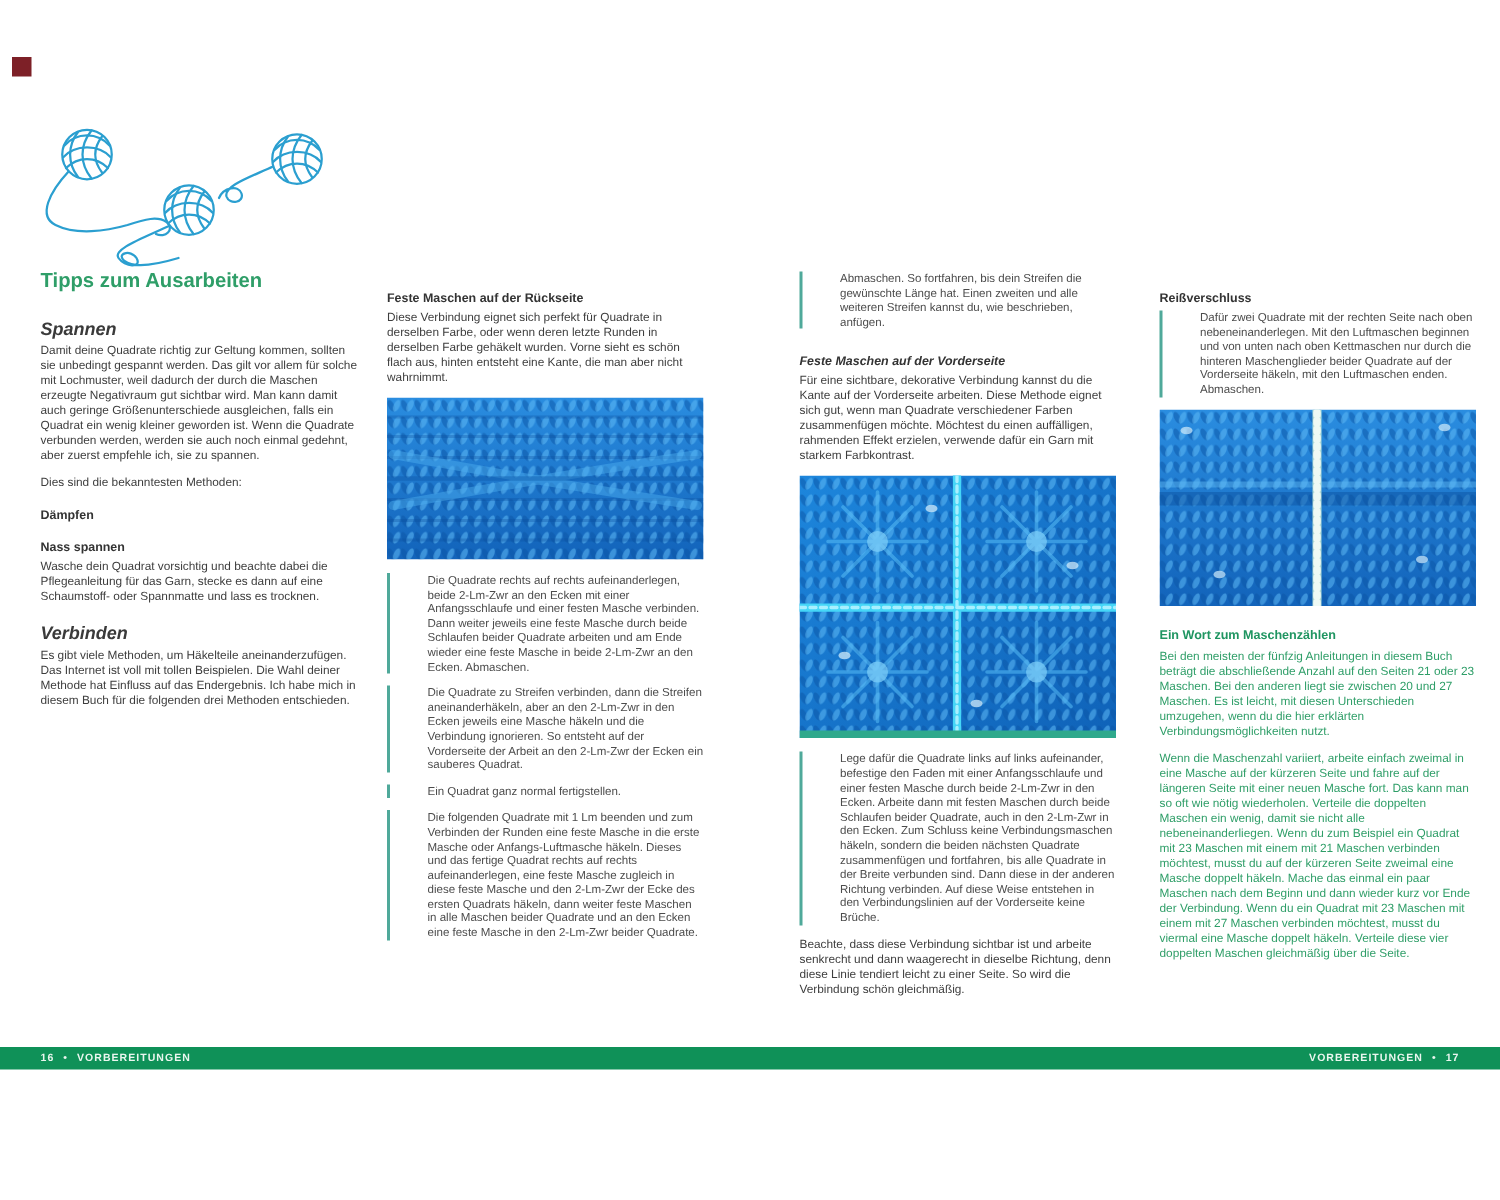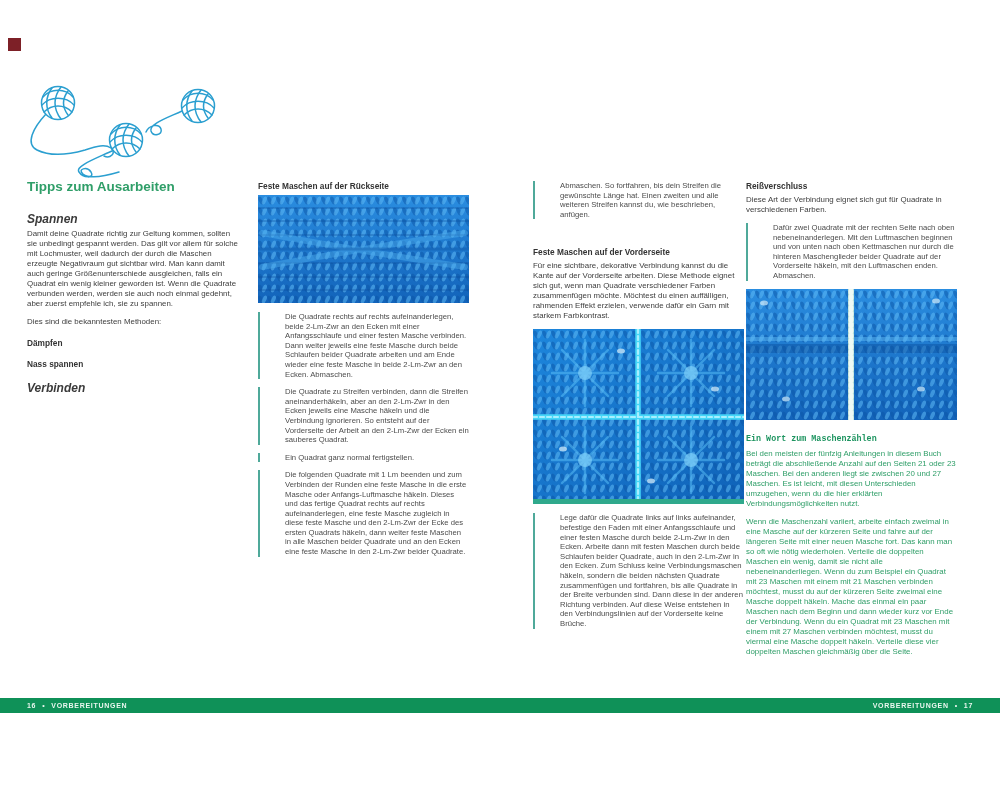--- a/index.html
+++ b/index.html
@@ -7,29 +7,29 @@
     width:1000px;height:800px;background:#ffffff;position:relative;overflow:hidden;
     font-family:"Liberation Sans", sans-serif;color:#3d3d3d;
     -webkit-font-smoothing:antialiased;
   }
   .corner-mark{position:absolute;left:8px;top:38px;width:13px;height:13px;background:#7d2027;}
   .yarn{position:absolute;left:25px;top:66px;width:215px;height:114px;}
   .col{position:absolute;width:211px;font-size:7.9px;line-height:10px;}
   .col1{left:27px;top:179px;}
   .col2{left:258px;top:181px;}
   .col3{left:533px;top:181px;}
-  .col4{left:746px;top:181px;}
+  .col4{left:773px;top:181px;}
   .col p{margin:0 0 8px;}
   .title{font-size:13.5px;line-height:16px;color:#2f9e68;font-weight:600;margin:0 0 19px;}
   h2.sub{font-size:12px;font-style:italic;font-weight:bold;color:#3a3a3a;margin:14px 0 5px;}
   h3.small{font-size:8.3px;font-weight:bold;color:#333;margin:11px 0 4px;line-height:10px;}
-  h3.first{margin-top:0;}
+  h3.first{margin-top:12px;}
   .q{margin:0 0 9px;padding-left:25px;border-left:2px solid #4fa99a;color:#4c4c4c;font-size:7.7px;line-height:9.6px;}
   .photo{display:block;width:211px;margin:2px 0 9px;}
-  .count-h{font-size:8.4px;font-weight:bold;color:#1f9561;margin:14px 0 5px;font-family:Liberation Mono, monospace;}
+  .count-h{font-size:8.4px;font-weight:bold;color:#1f9561;margin:14px 0 5px;}
   .gp{color:#2f9e68;}
   .footer{
     position:absolute;left:0;top:698px;width:1000px;height:15px;background:#0f9158;
     display:flex;justify-content:space-between;align-items:center;box-sizing:border-box;
     padding:0 27px;color:#eaf6ef;font-size:7px;font-weight:bold;letter-spacing:0.7px;
   }
   .footer .bullet{margin:0 6px;font-weight:bold;}
 </style>
 </head>
 <body>
@@ -58,25 +58,28 @@
   <use href="#yb" transform="translate(173,40)"></use>
 </svg>
 
 <div class="col col1">
   <div class="title">Tipps zum Ausarbeiten</div>
   <h2 class="sub">Spannen</h2>
   <p>Damit deine Quadrate richtig zur Geltung kommen, sollten sie unbedingt gespannt werden. Das gilt vor allem für solche mit Lochmuster, weil dadurch der durch die Maschen erzeugte Negativraum gut sichtbar wird. Man kann damit auch geringe Größenunterschiede ausgleichen, falls ein Quadrat ein wenig kleiner geworden ist. Wenn die Quadrate verbunden werden, werden sie auch noch einmal gedehnt, aber zuerst empfehle ich, sie zu spannen.</p>
   <p>Dies sind die bekanntesten Methoden:</p>
   <h3 class="small">Dämpfen</h3>
   <h3 class="small">Nass spannen</h3>
+  <p>Wasche dein Quadrat vorsichtig und beachte dabei die Pflegeanleitung für das Garn, stecke es dann auf eine Schaumstoff- oder Spannmatte und lass es trocknen.</p>
   <h2 class="sub">Verbinden</h2>
+  <p>Es gibt viele Methoden, um Häkelteile aneinanderzufügen. Das Internet ist voll mit tollen Beispielen. Die Wahl deiner Methode hat Einfluss auf das Endergebnis. Ich habe mich in diesem Buch für die folgenden drei Methoden entschieden.</p>
 </div>
 
 <div class="col col2">
   <h3 class="small first">Feste Maschen auf der Rückseite</h3>
+  <p>Diese Verbindung eignet sich perfekt für Quadrate in derselben Farbe, oder wenn deren letzte Runden in derselben Farbe gehäkelt wurden. Vorne sieht es schön flach aus, hinten entsteht eine Kante, die man aber nicht wahrnimmt.</p>
 
   <svg class="photo" viewBox="0 0 211 108">
     <defs>
       <linearGradient id="lg1" x1="0" y1="0" x2="0" y2="1">
         <stop offset="0" stop-color="#2a8de0"></stop>
           <stop offset="1" stop-color="#1263ba"></stop>
       </linearGradient>
       <pattern id="st1" width="9" height="11" patternUnits="userSpaceOnUse">
         <ellipse cx="2.8" cy="5.5" rx="2" ry="4.2" fill="#0c55a6" opacity="0.5" transform="rotate(-24 2.8 5.5)"></ellipse>
         <ellipse cx="6.4" cy="5.5" rx="2" ry="4.2" fill="#5cb8f4" opacity="0.55" transform="rotate(24 6.4 5.5)"></ellipse>
@@ -100,21 +103,21 @@
   </svg>
 
   <p class="q">Die Quadrate rechts auf rechts aufeinanderlegen, beide 2-Lm-Zwr an den Ecken mit einer Anfangsschlaufe und einer festen Masche verbinden. Dann weiter jeweils eine feste Masche durch beide Schlaufen beider Quadrate arbeiten und am Ende wieder eine feste Masche in beide 2-Lm-Zwr an den Ecken. Abmaschen.</p>
   <p class="q">Die Quadrate zu Streifen verbinden, dann die Streifen aneinanderhäkeln, aber an den 2-Lm-Zwr in den Ecken jeweils eine Masche häkeln und die Verbindung ignorieren. So entsteht auf der Vorderseite der Arbeit an den 2-Lm-Zwr der Ecken ein sauberes Quadrat.</p>
   <p class="q">Ein Quadrat ganz normal fertigstellen.</p>
   <p class="q">Die folgenden Quadrate mit 1 Lm beenden und zum Verbinden der Runden eine feste Masche in die erste Masche oder Anfangs-Luftmasche häkeln. Dieses und das fertige Quadrat rechts auf rechts aufeinanderlegen, eine feste Masche zugleich in diese feste Masche und den 2-Lm-Zwr der Ecke des ersten Quadrats häkeln, dann weiter feste Maschen in alle Maschen beider Quadrate und an den Ecken eine feste Masche in den 2-Lm-Zwr beider Quadrate.</p>
 </div>
 
 <div class="col col3">
   <p class="q">Abmaschen. So fortfahren, bis dein Streifen die gewünschte Länge hat. Einen zweiten und alle weiteren Streifen kannst du, wie beschrieben, anfügen.</p>
-  <h3 class="small" style="margin-top:28px;">Feste Maschen auf der Vorderseite</h3>
+  <h3 class="small" style="margin-top:16px;font-style:italic;">Feste Maschen auf der Vorderseite</h3>
   <p>Für eine sichtbare, dekorative Verbindung kannst du die Kante auf der Vorderseite arbeiten. Diese Methode eignet sich gut, wenn man Quadrate verschiedener Farben zusammenfügen möchte. Möchtest du einen auffälligen, rahmenden Effekt erzielen, verwende dafür ein Garn mit starkem Farbkontrast.</p>
 
   <svg class="photo" viewBox="0 0 211 175">
     <defs>
       <linearGradient id="lg2" x1="0" y1="0" x2="1" y2="1">
         <stop offset="0" stop-color="#1d86dc"></stop>
           <stop offset="1" stop-color="#0f62b8"></stop>
       </linearGradient>
       <pattern id="st2" width="9" height="11" patternUnits="userSpaceOnUse">
         <ellipse cx="2.8" cy="5.5" rx="2" ry="4.2" fill="#0c55a6" opacity="0.5" transform="rotate(-24 2.8 5.5)"></ellipse>
@@ -146,25 +149,25 @@
         <path d="M0,88 H211"></path>
     </g>
     <g stroke="#a8efff" stroke-width="2.2" stroke-dasharray="4 3" stroke-linecap="round">
       <path d="M105,0 V175"></path>
         <path d="M0,88 H211"></path>
     </g>
     <rect x="0" y="170" width="211" height="5" fill="#2fa98c"></rect>
   </svg>
 
   <p class="q">Lege dafür die Quadrate links auf links aufeinander, befestige den Faden mit einer Anfangsschlaufe und einer festen Masche durch beide 2-Lm-Zwr in den Ecken. Arbeite dann mit festen Maschen durch beide Schlaufen beider Quadrate, auch in den 2-Lm-Zwr in den Ecken. Zum Schluss keine Verbindungsmaschen häkeln, sondern die beiden nächsten Quadrate zusammenfügen und fortfahren, bis alle Quadrate in der Breite verbunden sind. Dann diese in der anderen Richtung verbinden. Auf diese Weise entstehen in den Verbindungslinien auf der Vorderseite keine Brüche.</p>
+  <p>Beachte, dass diese Verbindung sichtbar ist und arbeite senkrecht und dann waagerecht in dieselbe Richtung, denn diese Linie tendiert leicht zu einer Seite. So wird die Verbindung schön gleichmäßig.</p>
 </div>
 
 <div class="col col4">
   <h3 class="small first">Reißverschluss</h3>
-  <p>Diese Art der Verbindung eignet sich gut für Quadrate in verschiedenen Farben.</p>
   <p class="q">Dafür zwei Quadrate mit der rechten Seite nach oben nebeneinanderlegen. Mit den Luftmaschen beginnen und von unten nach oben Kettmaschen nur durch die hinteren Maschenglieder beider Quadrate auf der Vorderseite häkeln, mit den Luftmaschen enden. Abmaschen.</p>
 
   <svg class="photo" style="margin-bottom:12px;" viewBox="0 0 211 131">
     <defs>
       <linearGradient id="lg3" x1="0" y1="0" x2="0" y2="1">
         <stop offset="0" stop-color="#2a8de0"></stop>
           <stop offset="1" stop-color="#1263ba"></stop>
       </linearGradient>
       <pattern id="st3" width="9" height="11" patternUnits="userSpaceOnUse">
         <ellipse cx="2.8" cy="5.5" rx="2" ry="4.2" fill="#0c55a6" opacity="0.5" transform="rotate(-24 2.8 5.5)"></ellipse>

